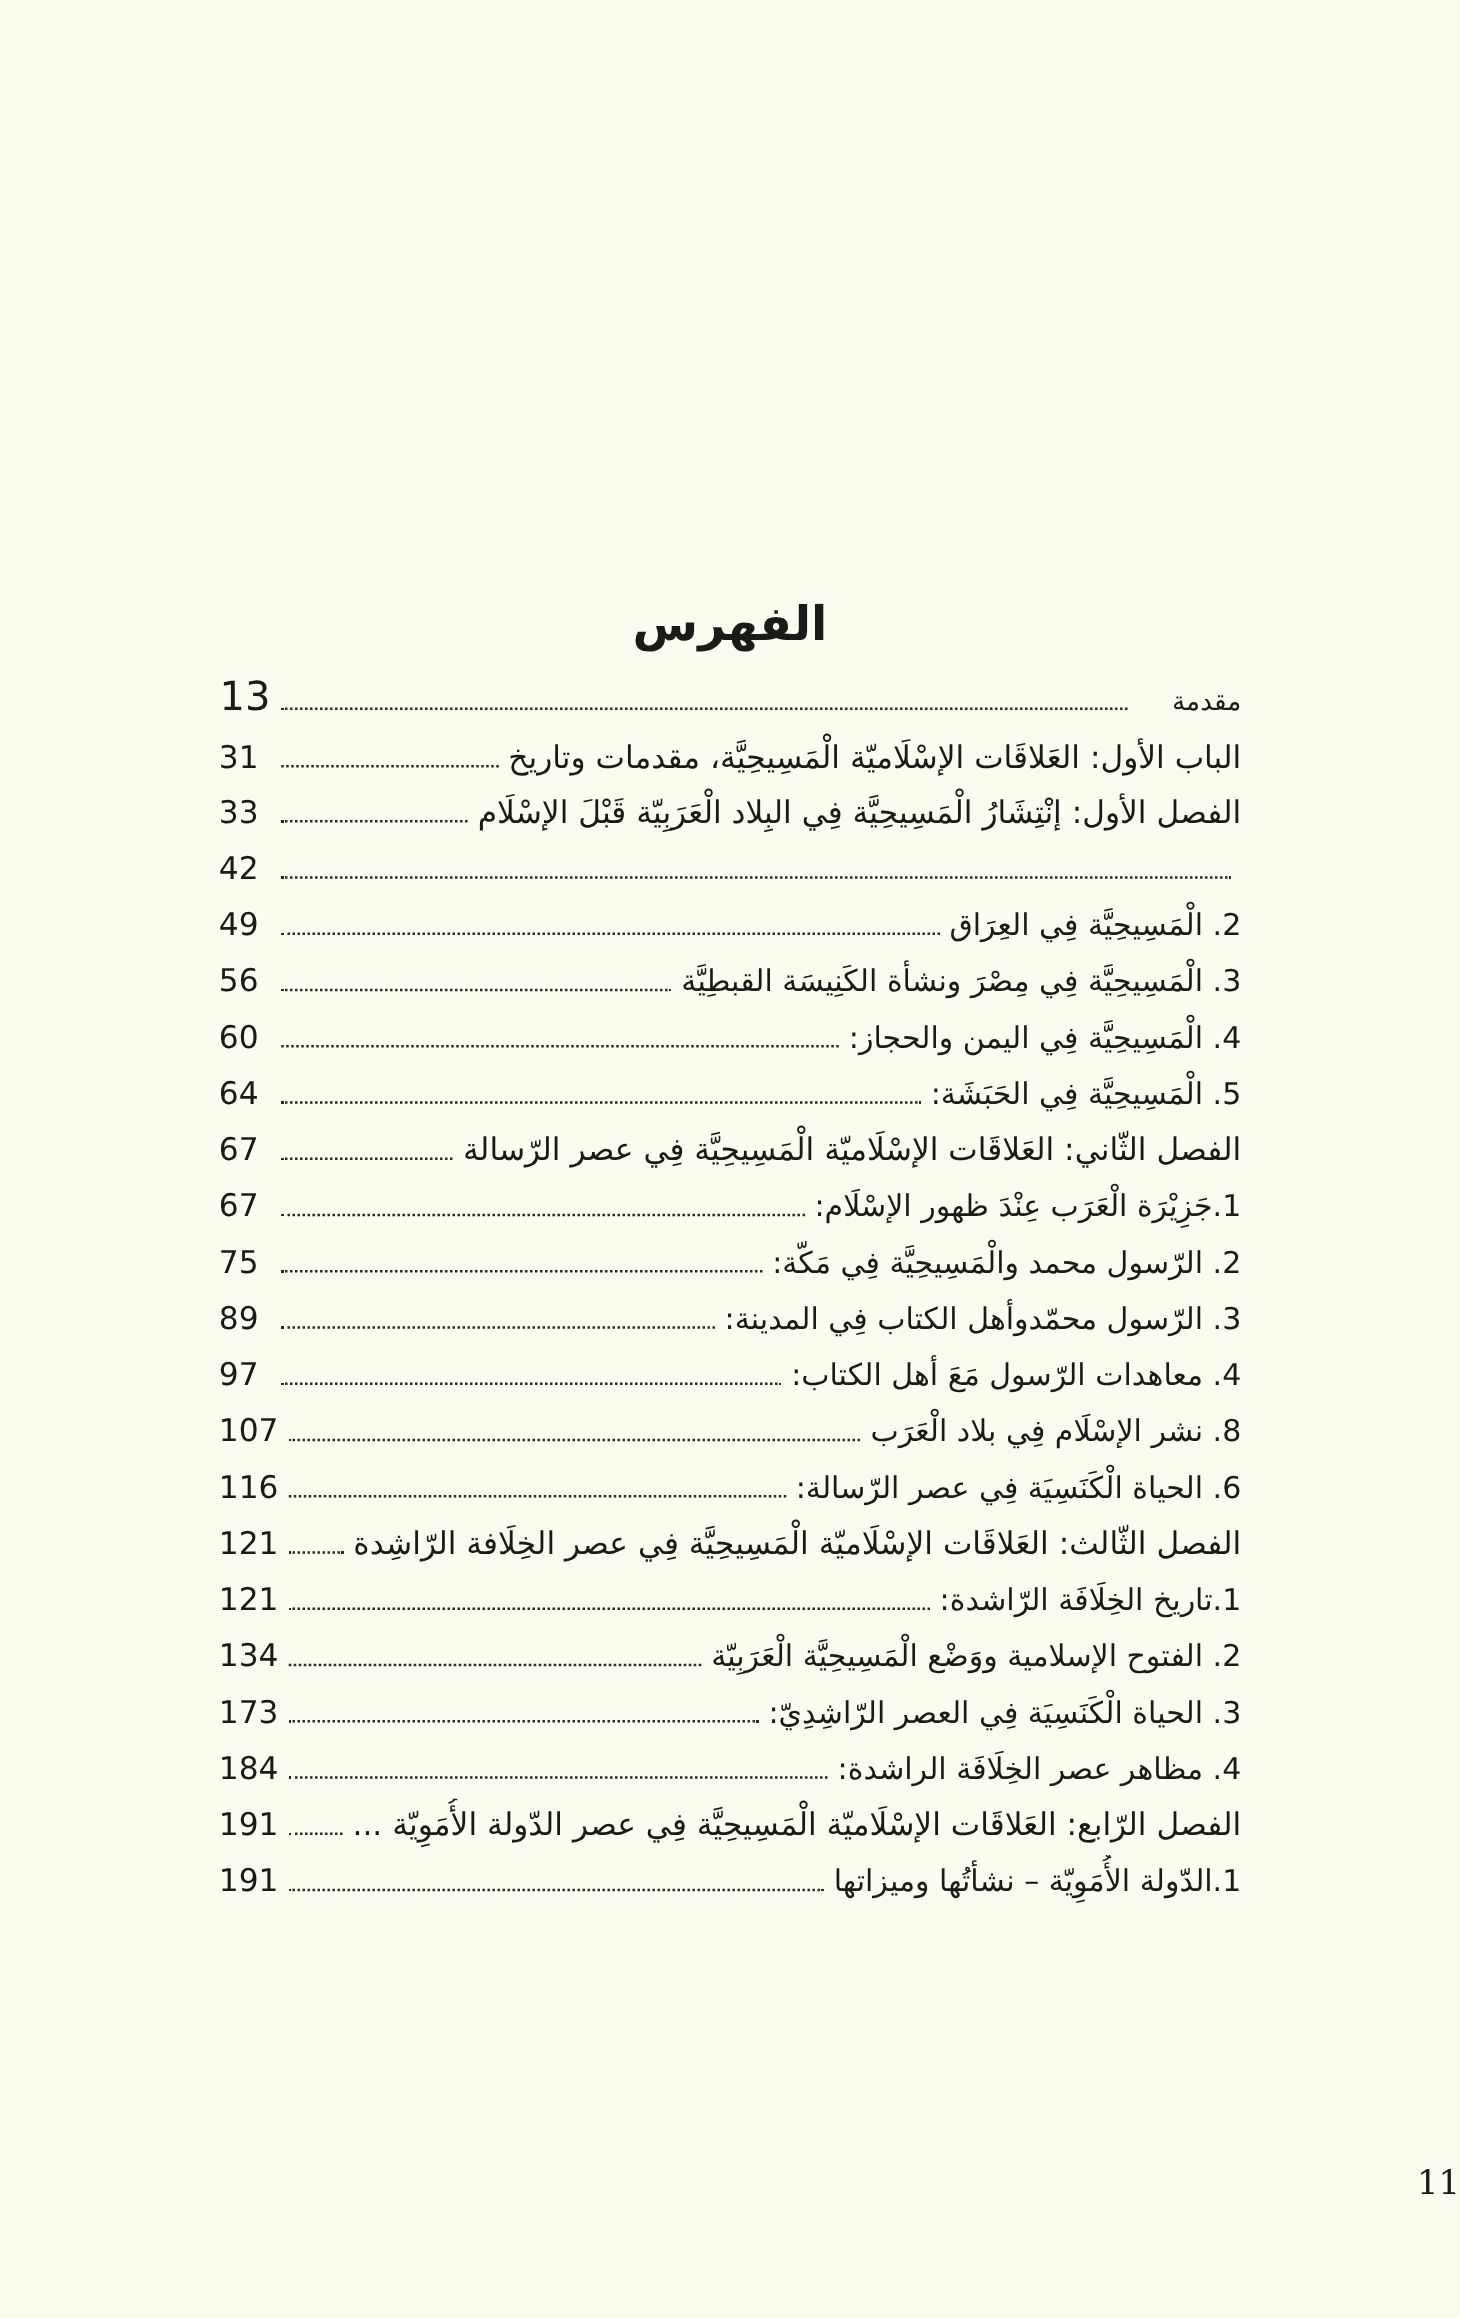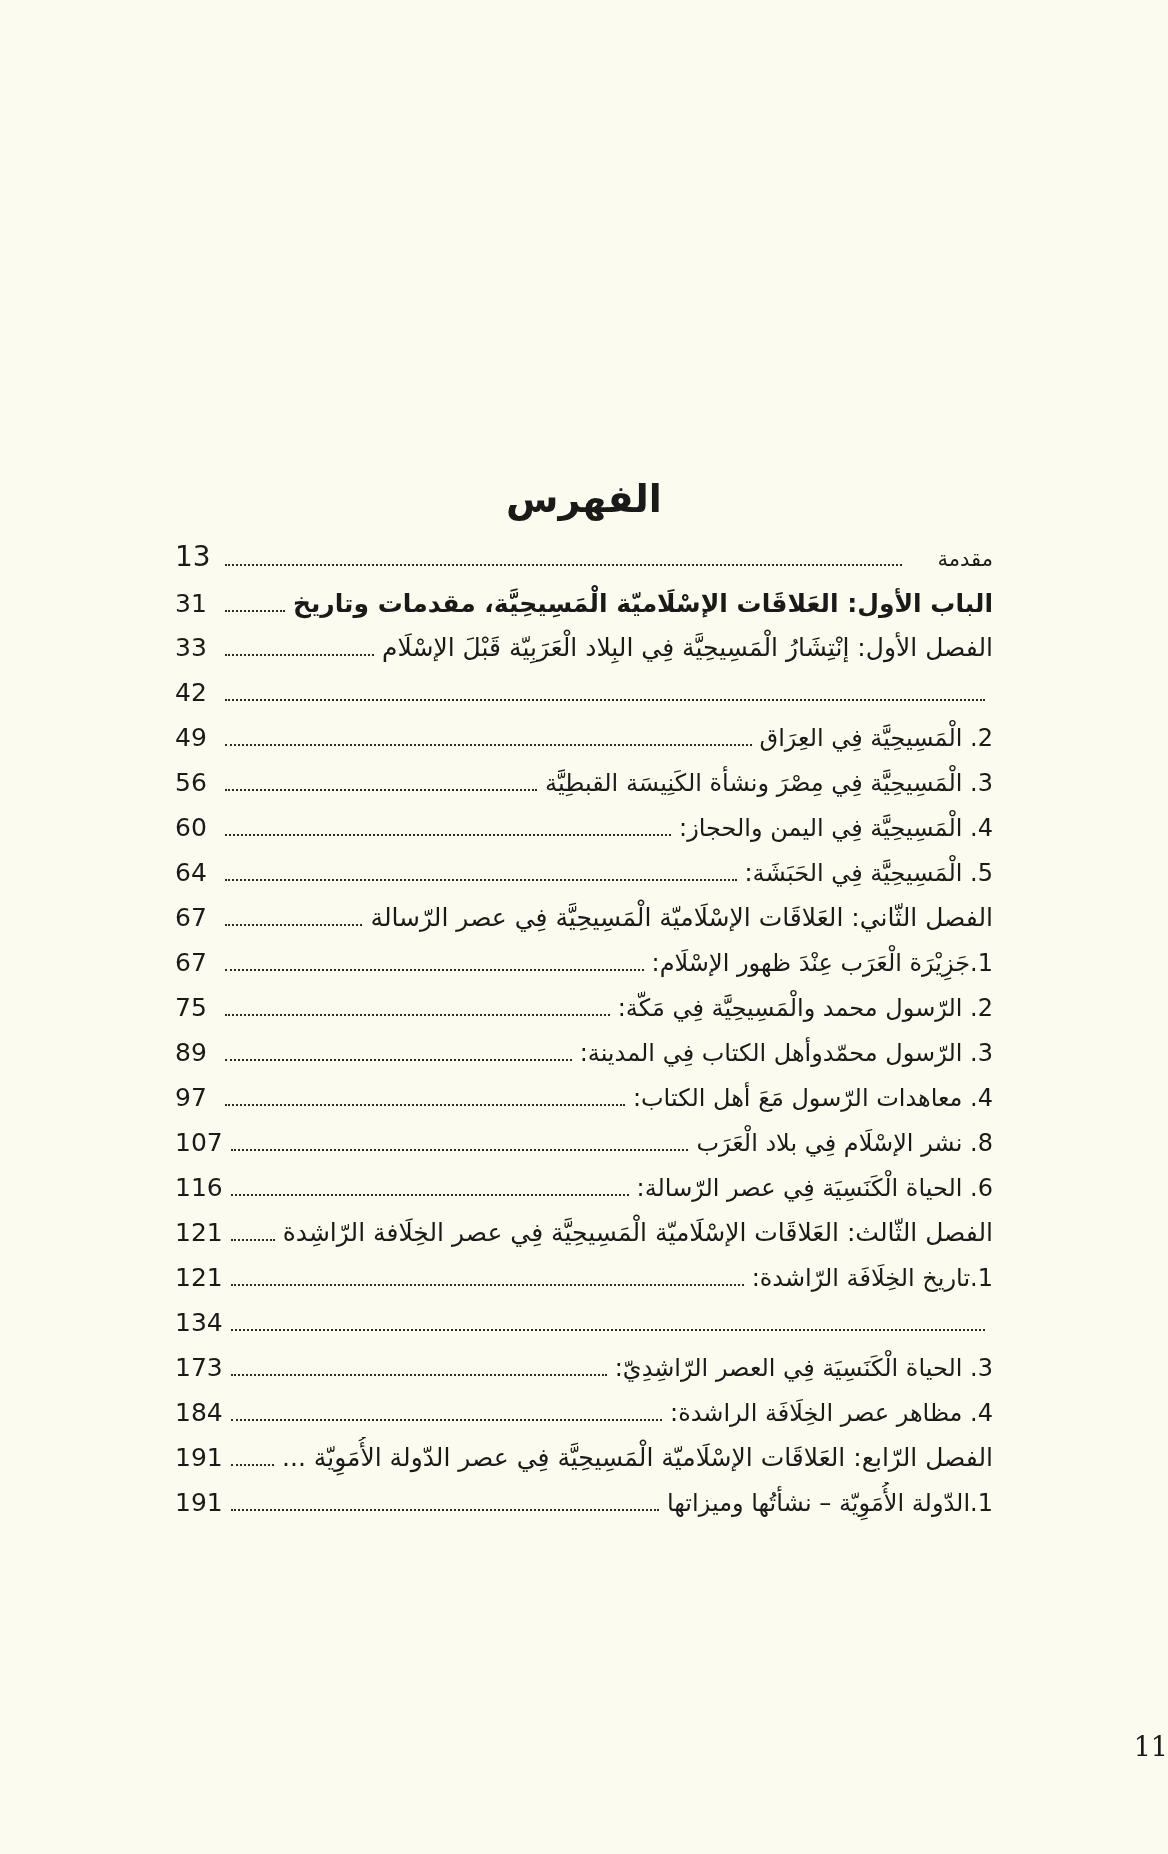--- a/index.html
+++ b/index.html
@@ -68,22 +68,22 @@
     flex: 0 0 auto;
     font-size: 25px;
     line-height: 42px;
     direction: ltr;
     unicode-bidi: embed;
     min-width: 42px;
     text-align: left;
   }
   
   .lvl-0 .toc-label { font-size: 21px; margin-left: 28px; }
-  .lvl-0 .toc-page  { font-size: 28px; }
-  .lvl-1 .toc-label { font-size: 25px; font-weight: bold; }
+  .lvl-0 .toc-page  { font-size: 32px; text-align: center; }
+  .lvl-1 .toc-label { font-size: 25px; font-weight: normal; }
   .lvl-2 .toc-label { font-size: 25px; }
   .lvl-3 .toc-label { font-size: 24px; }
   .lvl-1 { margin-bottom: 2px; }
   .page-number {
     position: absolute;
     bottom: 92px;
     left: 0;
     width: 1168px;
     text-align: right;
     font-size: 27px;
@@ -176,20 +176,21 @@
         <span class="toc-label">الفصل الثّالث: العَلاقَات الإسْلَاميّة الْمَسِيحِيَّة فِي عصر الخِلَافة الرّاشِدة</span>
         <span class="toc-dots"></span>
         <span class="toc-page">121</span>
       </div>
       <div class="toc-row lvl-3">
         <span class="toc-label">1.تاريخ الخِلَافَة الرّاشدة:</span>
         <span class="toc-dots"></span>
         <span class="toc-page">121</span>
       </div>
       <div class="toc-row lvl-3">
+        <span class="toc-label">2. الفتوح الإسلامية ووَضْع الْمَسِيحِيَّة الْعَرَبِيّة</span>
         <span class="toc-dots"></span>
         <span class="toc-page">134</span>
       </div>
       <div class="toc-row lvl-3">
         <span class="toc-label">3. الحياة الْكَنَسِيَة فِي العصر الرّاشِدِيّ:</span>
         <span class="toc-dots"></span>
         <span class="toc-page">173</span>
       </div>
       <div class="toc-row lvl-3">
         <span class="toc-label">4. مظاهر عصر الخِلَافَة الراشدة:</span>

